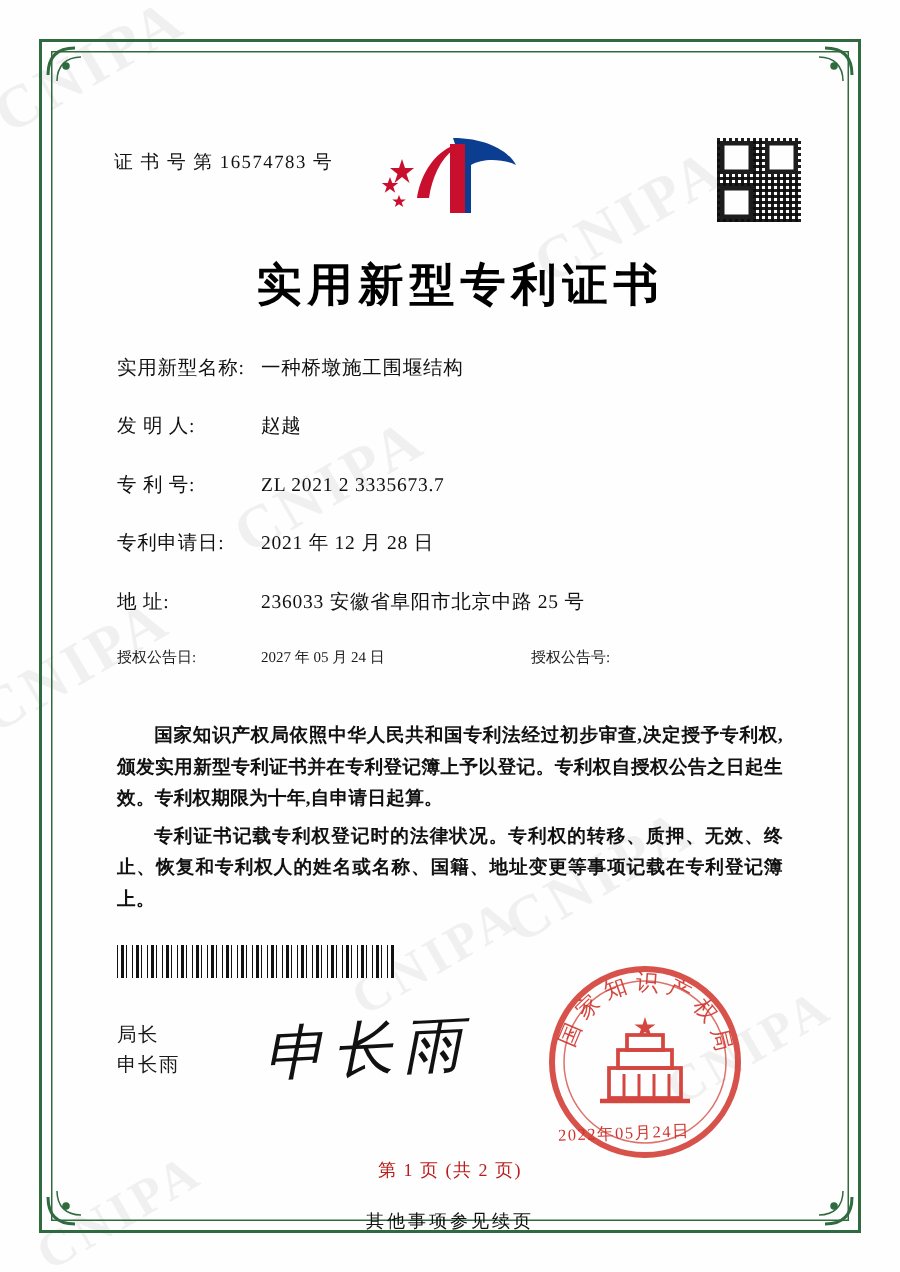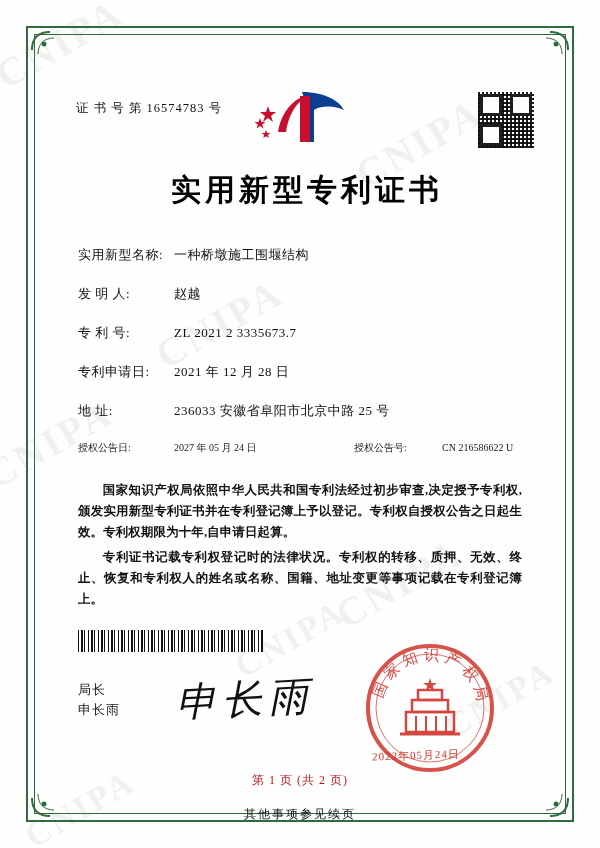--- a/index.html
+++ b/index.html
@@ -122,21 +122,21 @@
     font-size: 30px;
     font-weight: bold;
     letter-spacing: 4px;
     color: #000;
     font-family: "Liberation Serif", "DejaVu Serif", serif;
   }
 
   .fields {
     position: absolute;
     left: 18px;
-    top: 186px;
+    top: 176px;
     width: 444px;
   }
   .field {
     display: flex;
     align-items: baseline;
     margin-bottom: 21px;
     font-size: 13px;
     color: #111;
   }
   .field .lbl {
@@ -326,21 +326,20 @@
         <span class="val">2021 年 12 月 28 日</span>
       </div>
       <div class="field">
         <span class="lbl">地 址:</span>
         <span class="val">236033 安徽省阜阳市北京中路 25 号</span>
       </div>
       <div class="field-row2">
         <span class="lbl">授权公告日:</span>
         <span class="val">2027 年 05 月 24 日</span>
         <span class="lbl2">授权公告号:</span>
-        <span class="val2">CN 216586622 U</span>
       </div>
     </div>
 
     <div class="para p1">
       <span class="indent">国家知识产权局依照中华人民共和国专利法经过初步审查,决定授予专利权,颁发实用新型专利证书并在专利登记簿上予以登记。专利权自授权公告之日起生效。专利权期限为十年,自申请日起算。</span>
     </div>
     <div class="para p2">
       <span class="indent">专利证书记载专利权登记时的法律状况。专利权的转移、质押、无效、终止、恢复和专利权人的姓名或名称、国籍、地址变更等事项记载在专利登记簿上。</span>
     </div>
 

